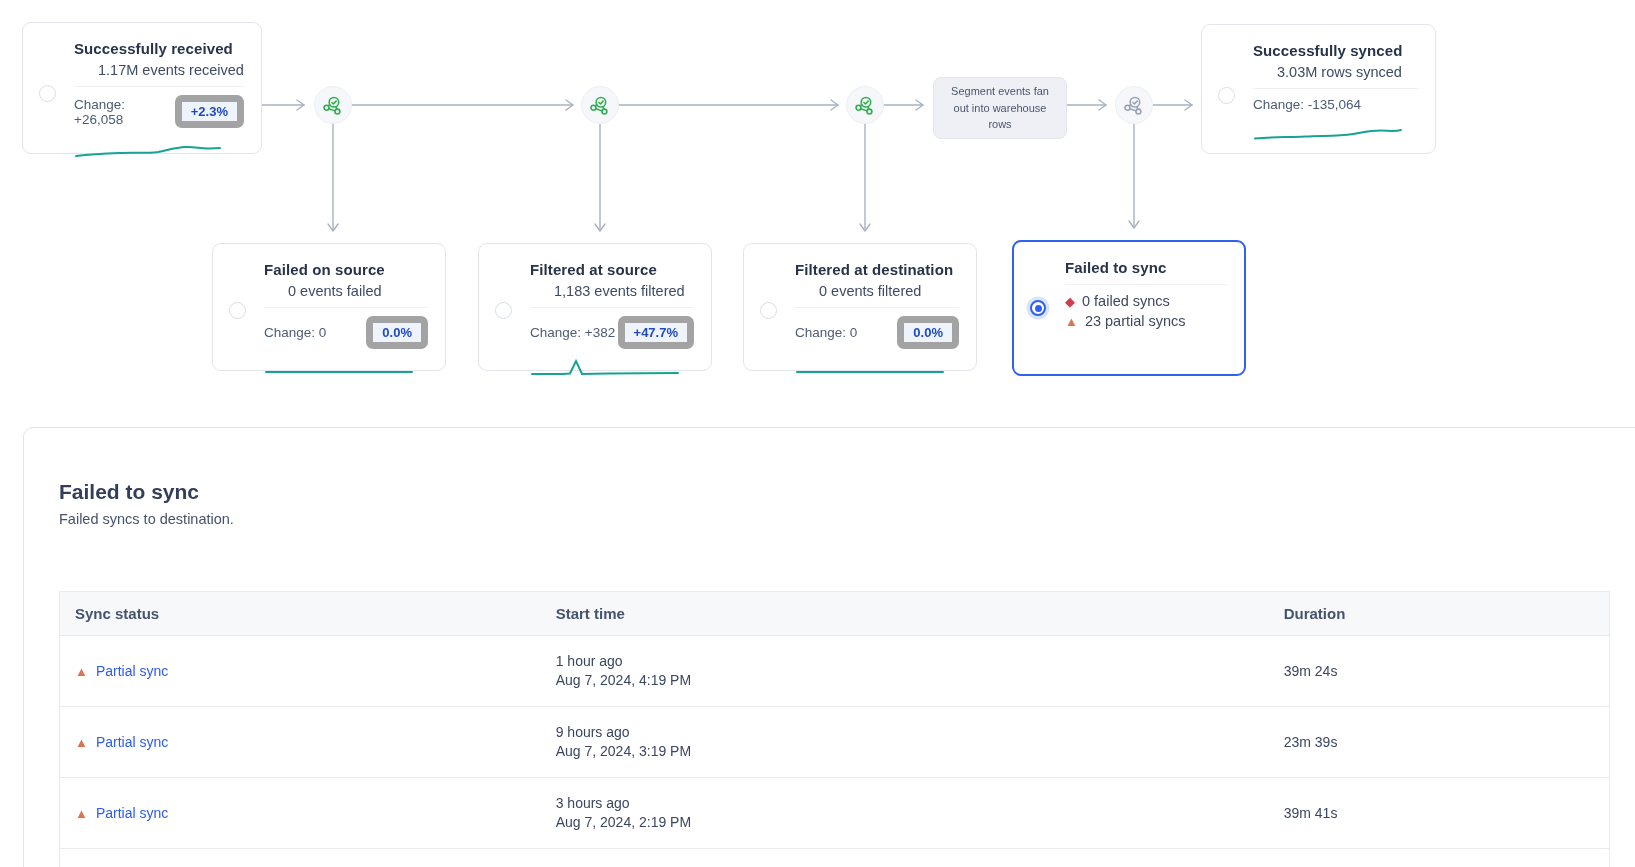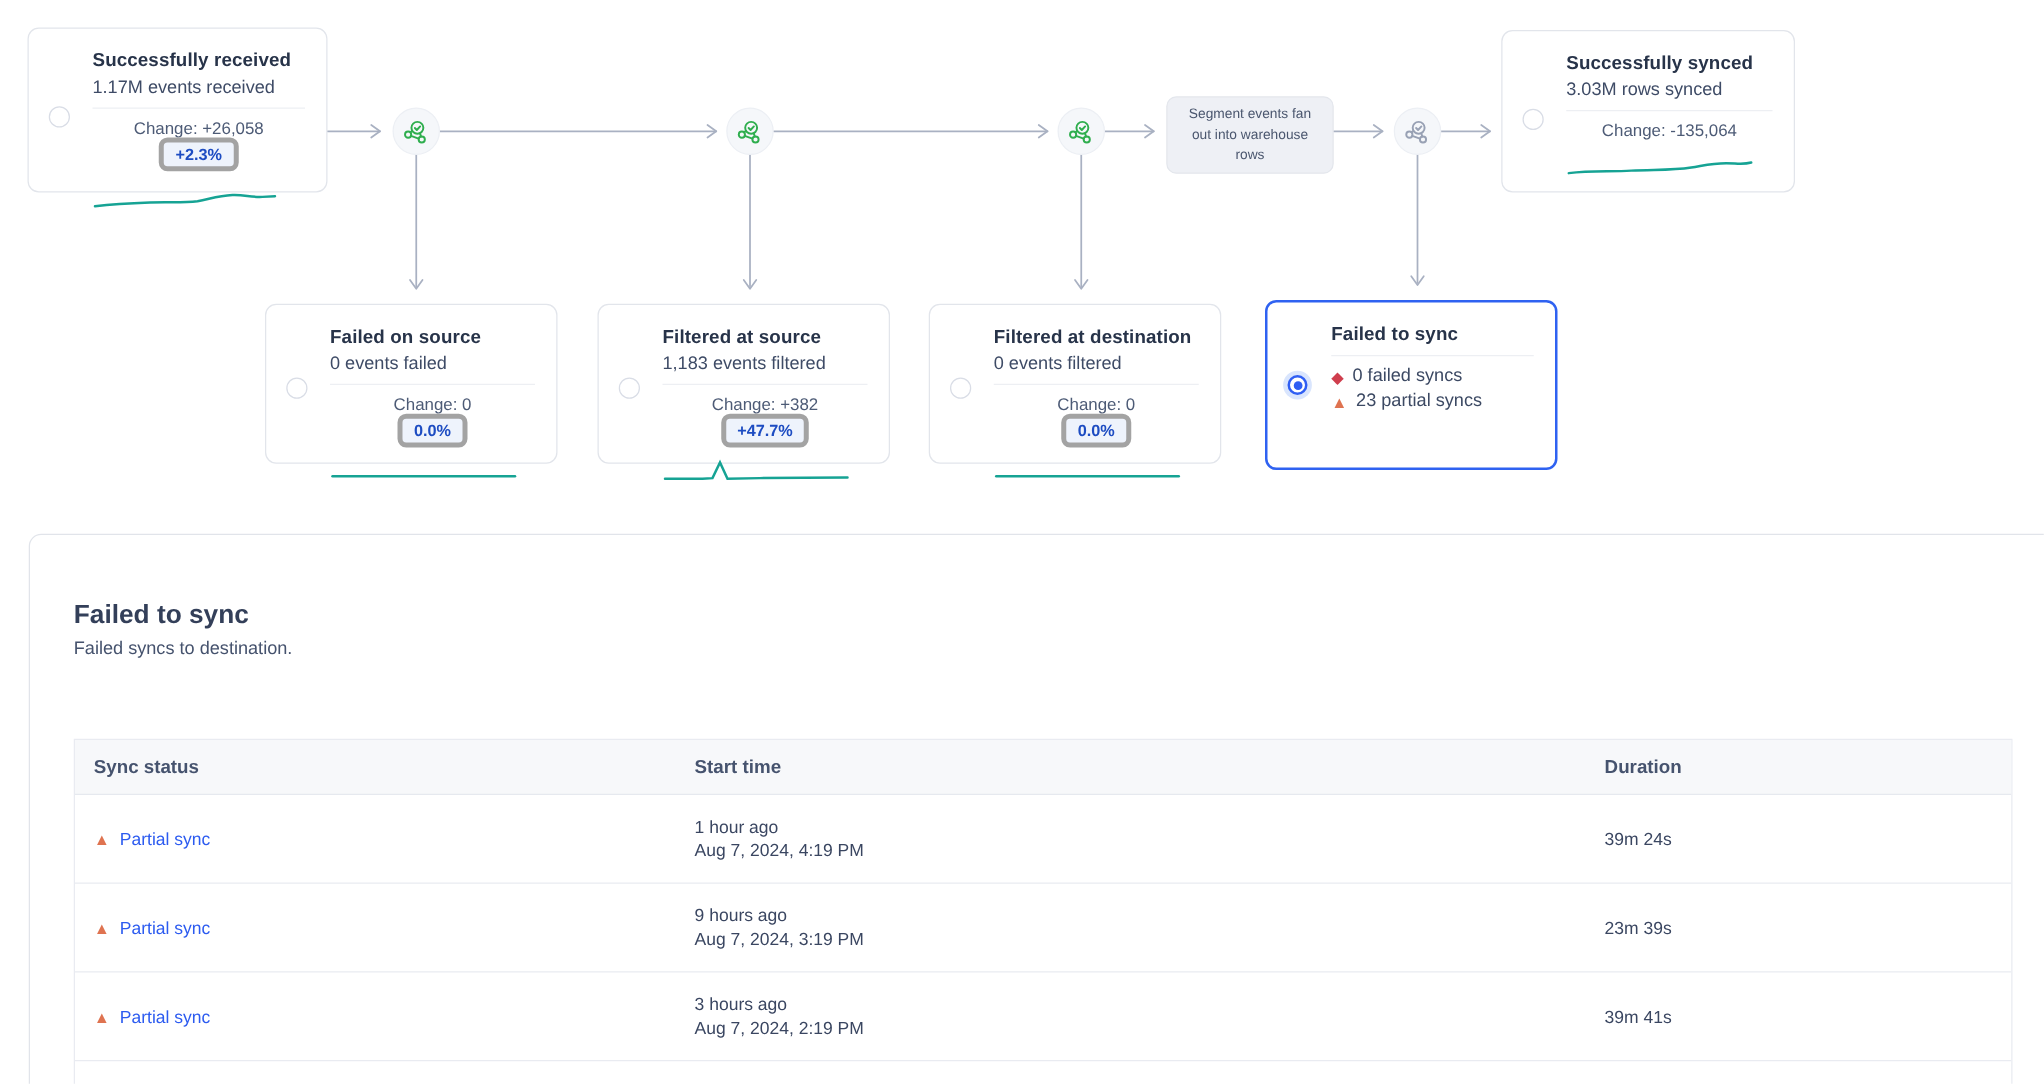--- a/index.html
+++ b/index.html
@@ -8,26 +8,26 @@
   .page { position: relative; width: 1635px; height: 867px; background:#fff; }
 
   
   .flow-lines { position: absolute; left: 0; top: 0; pointer-events: none; }
 
   
   .card { position: absolute; background: #fff; border: 1px solid #e2e5eb; border-radius: 9px; cursor: pointer; }
   .card.selected { border: 2px solid #2f62f1; }
   .card-body { margin-left: 51px; margin-right: 17px; padding-top: 17px; }
   .card-title { font-size: 15px; font-weight: 700; color: #273349; letter-spacing: .1px; }
-  .card-sub { font-size: 14.5px; color: #3e4b66; margin-top: 5px; }
+  .card-sub { font-size: 14.5px; color: #3e4b66; margin-top: 5px; margin-left: 24px; }
   .card-div { border-top: 1px solid #edeff3; margin: 8px 0 8px; }
-  .change-row { display: flex; justify-content: space-between; align-items: center; flex-direction: column; }
+  .change-row { display: flex; justify-content: space-between; align-items: center; }
   .change-label { font-size: 13.5px; color: #4d5b76; }
   .badge { display: inline-block; padding: 2px 9px; border-radius: 7px; background: #eef3fc;
-    border: 4px solid #a3a3a3; color: #1d4cc2; font-weight: 700; font-size: 13px; }
+    border: 7px solid #a3a3a3; color: #1d4cc2; font-weight: 700; font-size: 13px; }
   .spark { display: block; margin-top: 9px; }
   .radio { position: absolute; left: 16px; top: 62px; width: 17px; height: 17px; border-radius: 50%;
     border: 1.5px solid #d9dde6; background: #fff; cursor: pointer; }
   .sub .radio { top: 58px; }
   .radio.selected-radio { width: 16px; height: 16px; border: 2px solid #2f5ef3;
     box-shadow: 0 0 0 3.5px #d9e5fd; }
   .radio.selected-radio::after { content:""; position:absolute; left:50%; top:50%; width:7px; height:7px;
     margin:-3.5px 0 0 -3.5px; border-radius:50%; background:#2f5ef3; }
   .stat-row { display: flex; align-items: center; gap: 7px; font-size: 14.5px; color: #3c4963; margin-top: 4px; }
   .diamond { color: #cf3e4d; font-size: 13px; line-height: 1; }

